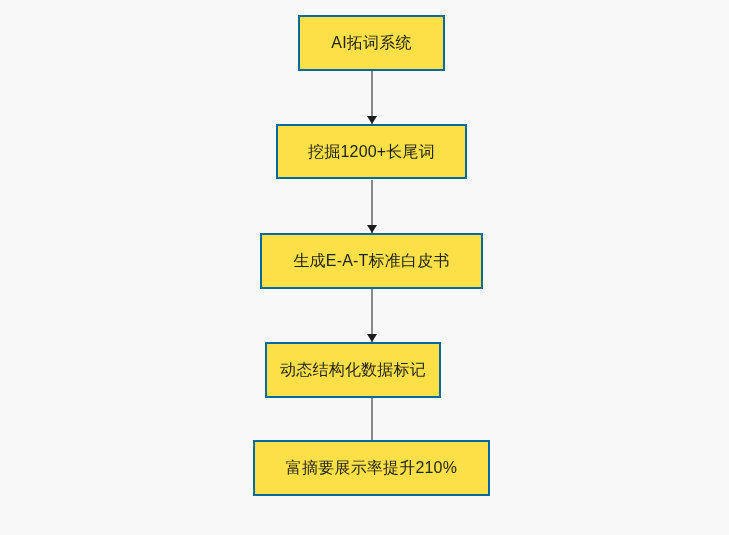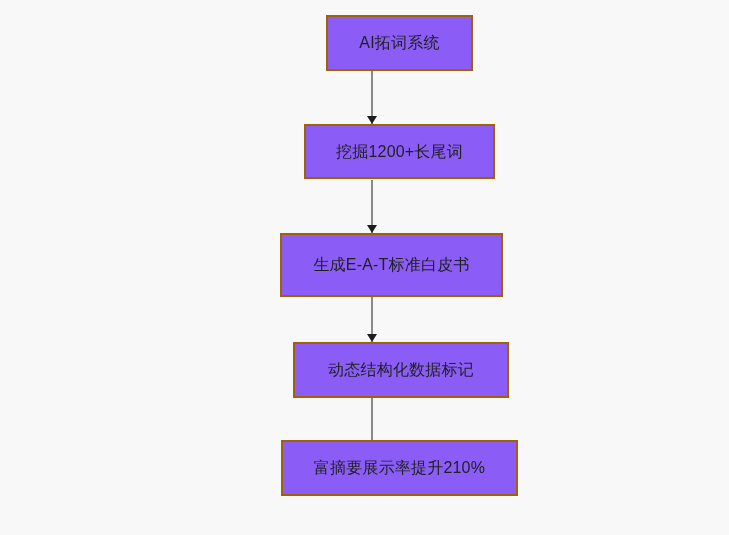--- a/index.html
+++ b/index.html
@@ -14,27 +14,26 @@
     overflow: hidden;
   }
   #flowchart {
     position: relative;
     width: 729px;
     height: 535px;
   }
   .node {
     position: absolute;
     box-sizing: border-box;
-    background: #8b5cf6;
-    border: 2px solid #a16207;
+    background: #fde047;
+    border: 2px solid #0369a1;
     display: flex;
     align-items: center;
     justify-content: center;
     z-index: 2;
-    margin-left: 28px;
   }
   .node-label {
     font-size: 16px;
     line-height: 1;
     color: #1f2020;
     white-space: nowrap;
     letter-spacing: 0.2px;
   }
   .edge {
     position: absolute;
@@ -80,25 +79,25 @@
   </div>
 
   <div class="node" style="left: 298px; top: 15px; width: 147px; height: 56px;">
     <span class="node-label">AI拓词系统</span>
   </div>
 
   <div class="node" style="left: 276px; top: 124px; width: 191px; height: 55px;">
     <span class="node-label">挖掘1200+长尾词</span>
   </div>
 
-  <div class="node" style="left: 252px; top: 233px; width: 223px; height: 64px;">
+  <div class="node" style="left: 260px; top: 233px; width: 223px; height: 56px;">
     <span class="node-label">生成E-A-T标准白皮书</span>
   </div>
 
-  <div class="node" style="left: 265px; top: 342px; width: 216px; height: 56px;">
+  <div class="node" style="left: 265px; top: 342px; width: 176px; height: 56px;">
     <span class="node-label">动态结构化数据标记</span>
   </div>
 
   <div class="node" style="left: 253px; top: 440px; width: 237px; height: 56px;">
     <span class="node-label">富摘要展示率提升210%</span>
   </div>
 
 </div>
 
 </body></html>

